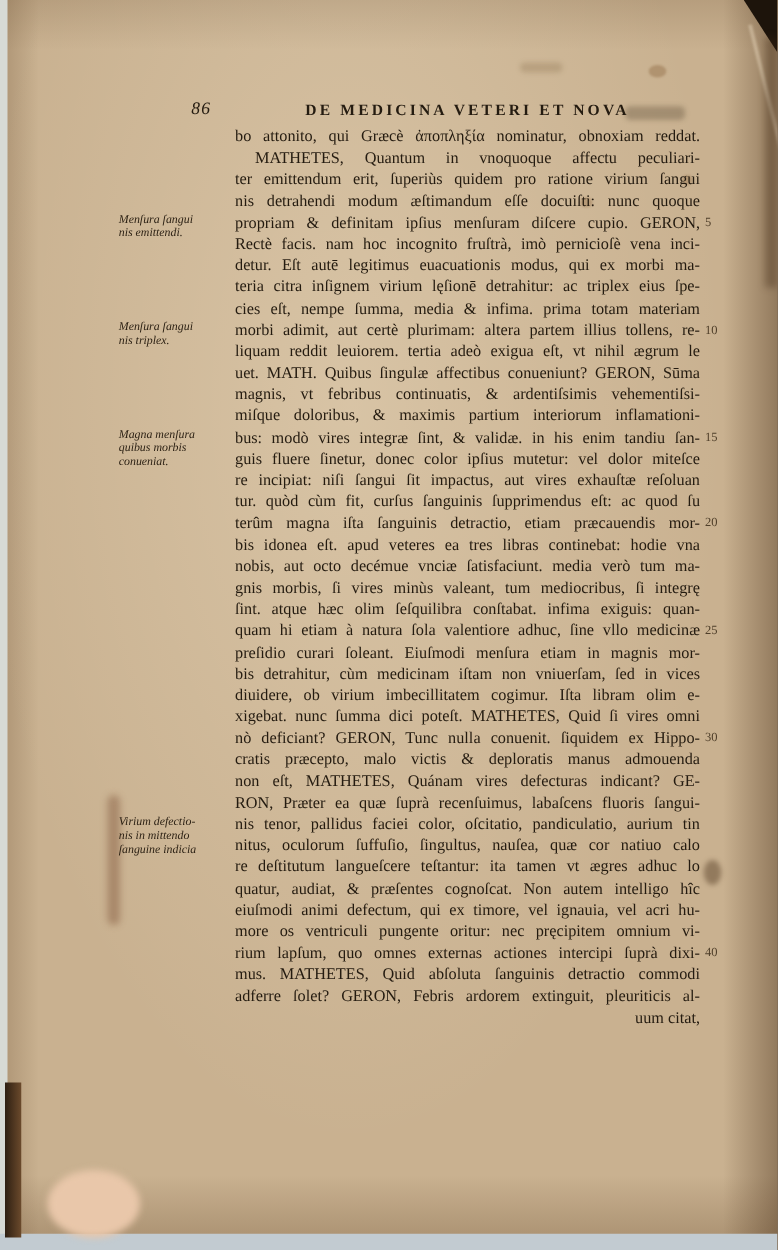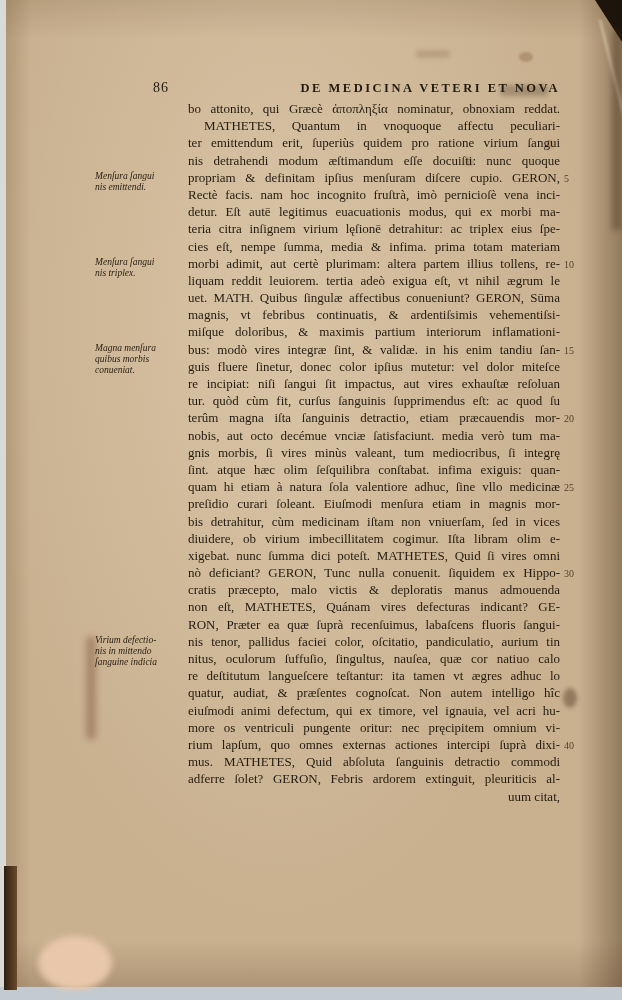--- a/index.html
+++ b/index.html
@@ -33,22 +33,22 @@
   .smudge-header{position:absolute;left:500px;top:85px;width:48px;height:11px;
     background:rgba(62,46,28,.28);filter:blur(2px);border-radius:4px;}
   .fox1{position:absolute;left:519px;top:52px;width:14px;height:10px;border-radius:50%;background:rgba(128,90,48,.35);filter:blur(1px);}
   .fox2{position:absolute;left:464px;top:158px;width:10px;height:8px;border-radius:50%;background:rgba(128,90,48,.3);filter:blur(1px);}
   .fox3{position:absolute;left:546px;top:140px;width:8px;height:8px;border-radius:50%;background:rgba(128,90,48,.3);filter:blur(1px);}
   .fox4{position:absolute;left:563px;top:688px;width:14px;height:20px;border-radius:50%;background:rgba(80,56,30,.45);filter:blur(2px);}
   .fox5{position:absolute;left:416px;top:50px;width:34px;height:8px;border-radius:4px;background:rgba(110,80,45,.22);filter:blur(2px);}
 
   
   #page-header{position:absolute;top:80px;left:0;width:622px;height:18px;}
-  #page-number{position:absolute;left:153px;top:0;font-size:14px;letter-spacing:1px;}
-  #running-title{position:absolute;left:188px;top:1px;width:372px;text-align:right;
+  #page-number{position:absolute;left:153px;top:0;font-size:14px;letter-spacing:1px;font-style:italic;}
+  #running-title{position:absolute;left:188px;top:1px;width:372px;text-align:center;
     font-size:12.5px;font-weight:bold;letter-spacing:2.5px;white-space:nowrap;}
 
   
   #text-block{position:absolute;left:188px;top:100px;width:372px;
     font-size:13px;line-height:17.2px;}
   .line{position:relative;height:17.2px;text-align:justify;text-align-last:justify;
     white-space:normal;}
   .line.indent{padding-left:16px;}
   .margin-note{position:absolute;left:-93px;top:2px;width:88px;
     font-style:italic;font-size:9.5px;line-height:11px;
@@ -98,20 +98,21 @@
       <div class="line">uet. MATH. Quibus ſingulæ affectibus conueniunt? GERON, Sūma</div>
       <div class="line">magnis, vt febribus continuatis, &amp; ardentiſsimis vehementiſsi-<span class="margin-note">Magna menſura
 quibus morbis
 conueniat.</span></div>
       <div class="line">miſque doloribus, &amp; maximis partium interiorum inflamationi-</div>
       <div class="line">bus: modò vires integræ ſint, &amp; validæ. in his enim tandiu ſan-<span class="line-number">15</span></div>
       <div class="line">guis fluere ſinetur, donec color ipſius mutetur: vel dolor miteſce</div>
       <div class="line">re incipiat: niſi ſangui ſit impactus, aut vires exhauſtæ reſoluan</div>
       <div class="line">tur. quòd cùm fit, curſus ſanguinis ſupprimendus eſt: ac quod ſu</div>
       <div class="line">terûm magna iſta ſanguinis detractio, etiam præcauendis mor-<span class="line-number">20</span></div>
+      <div class="line">bis idonea eſt. apud veteres ea tres libras continebat: hodie vna</div>
       <div class="line">nobis, aut octo decémue vnciæ ſatisfaciunt. media verò tum ma-</div>
       <div class="line">gnis morbis, ſi vires minùs valeant, tum mediocribus, ſi integrę</div>
       <div class="line">ſint. atque hæc olim ſeſquilibra conſtabat. infima exiguis: quan-</div>
       <div class="line">quam hi etiam à natura ſola valentiore adhuc, ſine vllo medicinæ<span class="line-number">25</span></div>
       <div class="line">preſidio curari ſoleant. Eiuſmodi menſura etiam in magnis mor-</div>
       <div class="line">bis detrahitur, cùm medicinam iſtam non vniuerſam, ſed in vices</div>
       <div class="line">diuidere, ob virium imbecillitatem cogimur. Iſta libram olim e-</div>
       <div class="line">xigebat. nunc ſumma dici poteſt. MATHETES, Quid ſi vires omni</div>
       <div class="line">nò deficiant? GERON, Tunc nulla conuenit. ſiquidem ex Hippo-<span class="line-number">30</span></div>
       <div class="line">cratis præcepto, malo victis &amp; deploratis manus admouenda</div>

